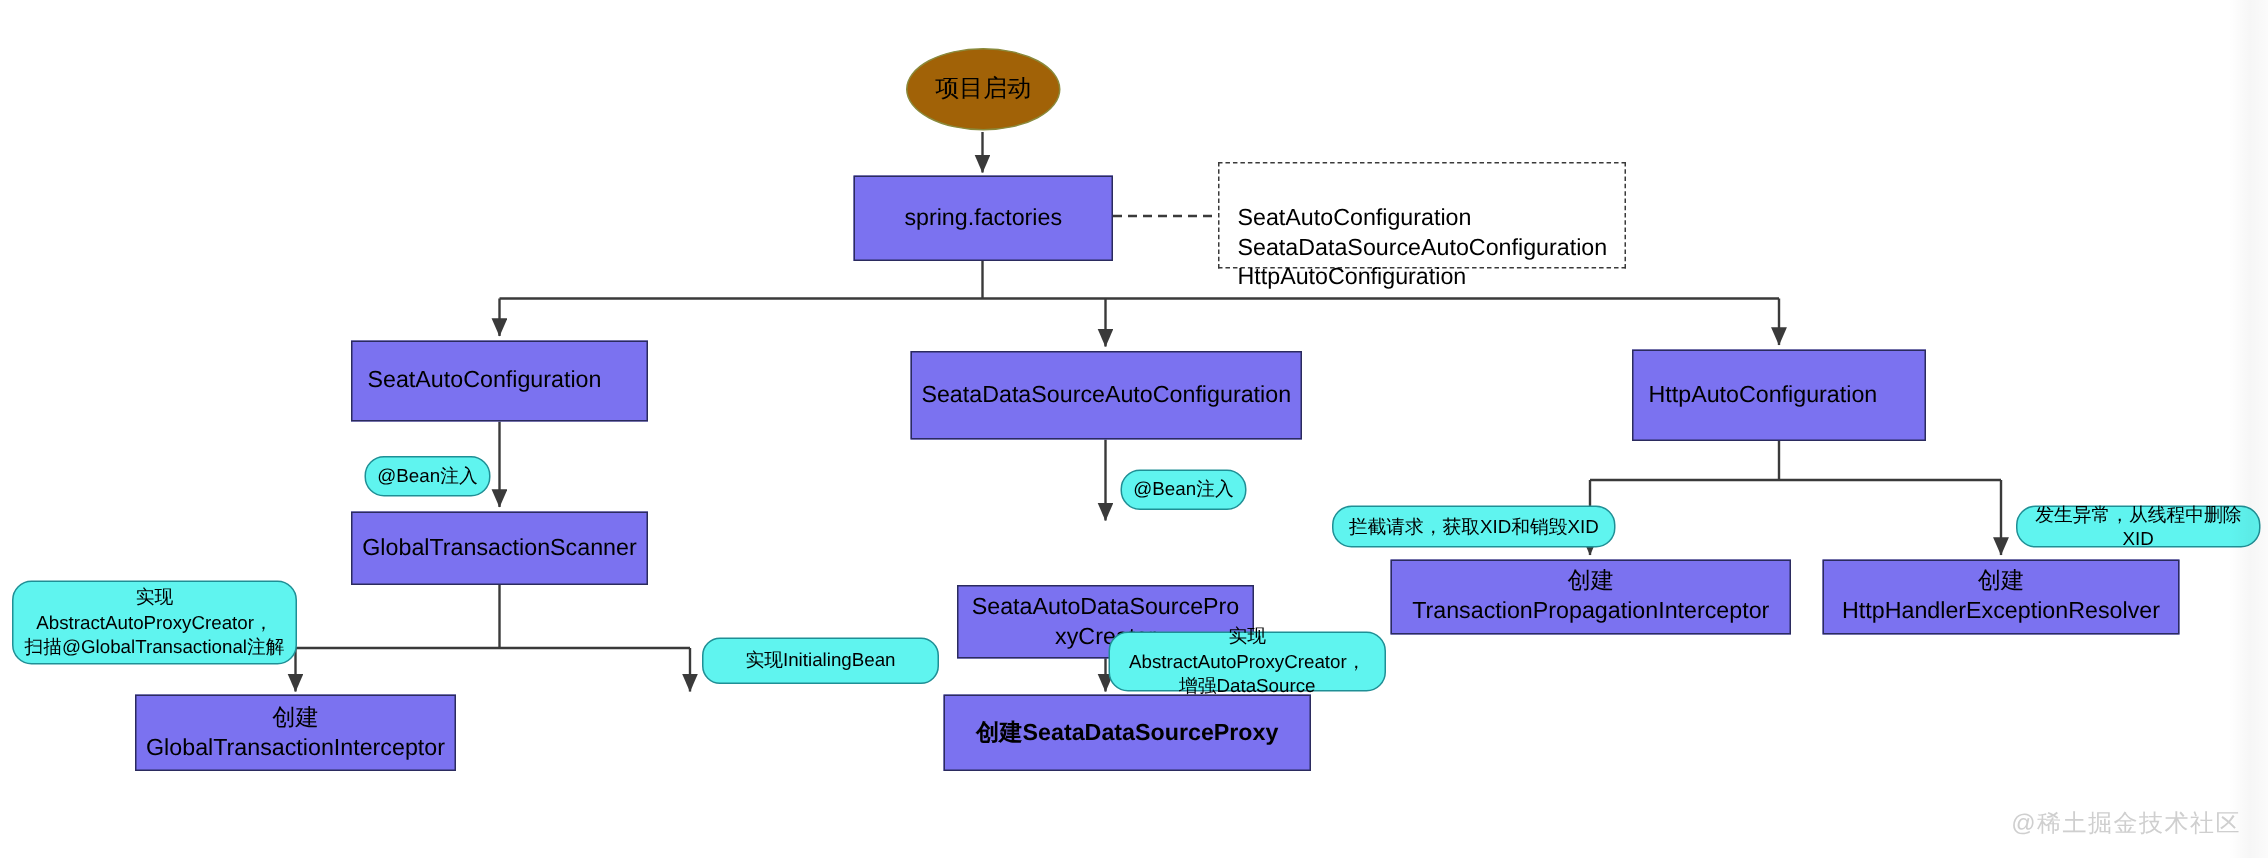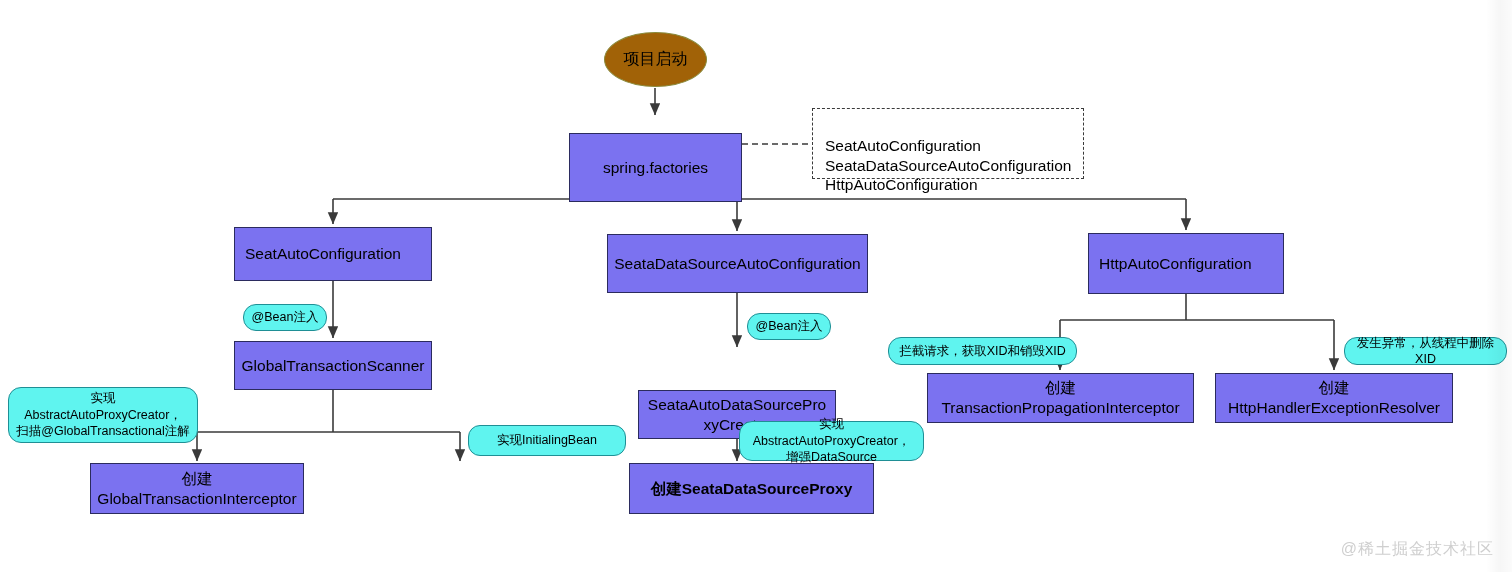--- a/index.html
+++ b/index.html
@@ -137,21 +137,21 @@
       <path d="M460,432 L460,461" marker-end="url(#arrow)"></path>
 
       <path d="M737,399 L737,461" marker-end="url(#arrow)"></path>
     </g>
   </svg>
 
   <div class="start-node" style="left:604px; top:32px; width:103px; height:55px;">
     <span>项目启动</span>
   </div>
 
-  <div class="node" style="left:569px; top:117px; width:173px; height:69px;margin-top:16px;">
+  <div class="node" style="left:569px; top:117px; width:173px; height:57px;">
     <span>spring.factories</span>
   </div>
 
   <div class="note-box" style="left:812px; top:108px; width:272px; height:71px;">
     <span>SeatAutoConfiguration
 SeataDataSourceAutoConfiguration
 HttpAutoConfiguration</span>
   </div>
 
   <div class="node left-align" style="left:234px; top:227px; width:198px; height:54px;">

